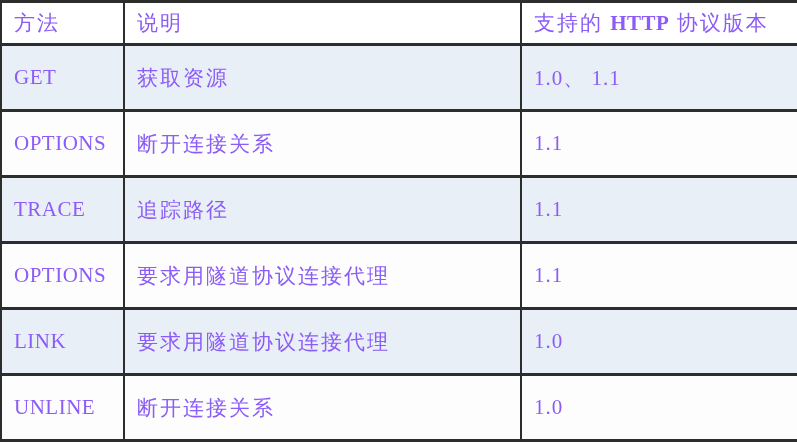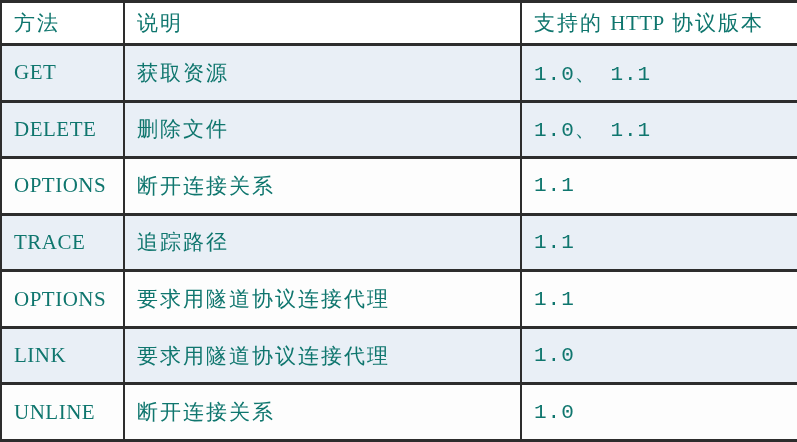--- a/index.html
+++ b/index.html
@@ -25,31 +25,31 @@
     border-top: 3px solid #2d2d2d;
     border-bottom: 3px solid #2d2d2d;
     border-left: 2px solid #2d2d2d;
     border-right: 2px solid #2d2d2d;
     height: 40px;
     padding: 0 6px 0 12px;
     font-size: 21px;
     font-weight: normal;
     text-align: left;
     vertical-align: middle;
-    color: #0f766e;
+    color: #8b5cf6;
     white-space: nowrap;
     overflow: hidden;
   }
   table.http-table tr.shaded td { background: #e9eff6; }
   table.http-table tr.plain  td { background: #fdfdfd; }
   table.http-table thead th { background: #ffffff; }
   .cell-desc, .th-desc, .th-method, .th-version { letter-spacing: 2px; }
   .cell-method { letter-spacing: 0.5px; margin-top: 34px; }
-  .cell-version { letter-spacing: 1px; font-family: Liberation Mono, monospace; }
-  .bold-seg { font-weight: normal; letter-spacing: 0.5px; }
+  .cell-version { letter-spacing: 1px; }
+  .bold-seg { font-weight: bold; letter-spacing: 0.5px; }
 </style>
 </head>
 <body>
 
 <table class="http-table">
   <colgroup>
     <col class="c-method">
     <col class="c-desc">
     <col class="c-version">
   </colgroup>
@@ -57,25 +57,20 @@
     <tr>
       <th class="th-method">方法</th>
       <th class="th-desc">说明</th>
       <th class="th-version"><span>支持的 </span><span class="bold-seg">HTTP</span><span> 协议版本</span></th>
     </tr>
   </thead>
   <tbody>
     <tr class="shaded">
       <td class="cell-method">GET</td>
       <td class="cell-desc">获取资源</td>
-      <td class="cell-version">1.0、 1.1</td>
-    </tr>
-    <tr class="shaded">
-      <td class="cell-method">DELETE</td>
-      <td class="cell-desc">删除文件</td>
       <td class="cell-version">1.0、 1.1</td>
     </tr>
     <tr class="plain">
       <td class="cell-method">OPTIONS</td>
       <td class="cell-desc">断开连接关系</td>
       <td class="cell-version">1.1</td>
     </tr>
     <tr class="shaded">
       <td class="cell-method">TRACE</td>
       <td class="cell-desc">追踪路径</td>

